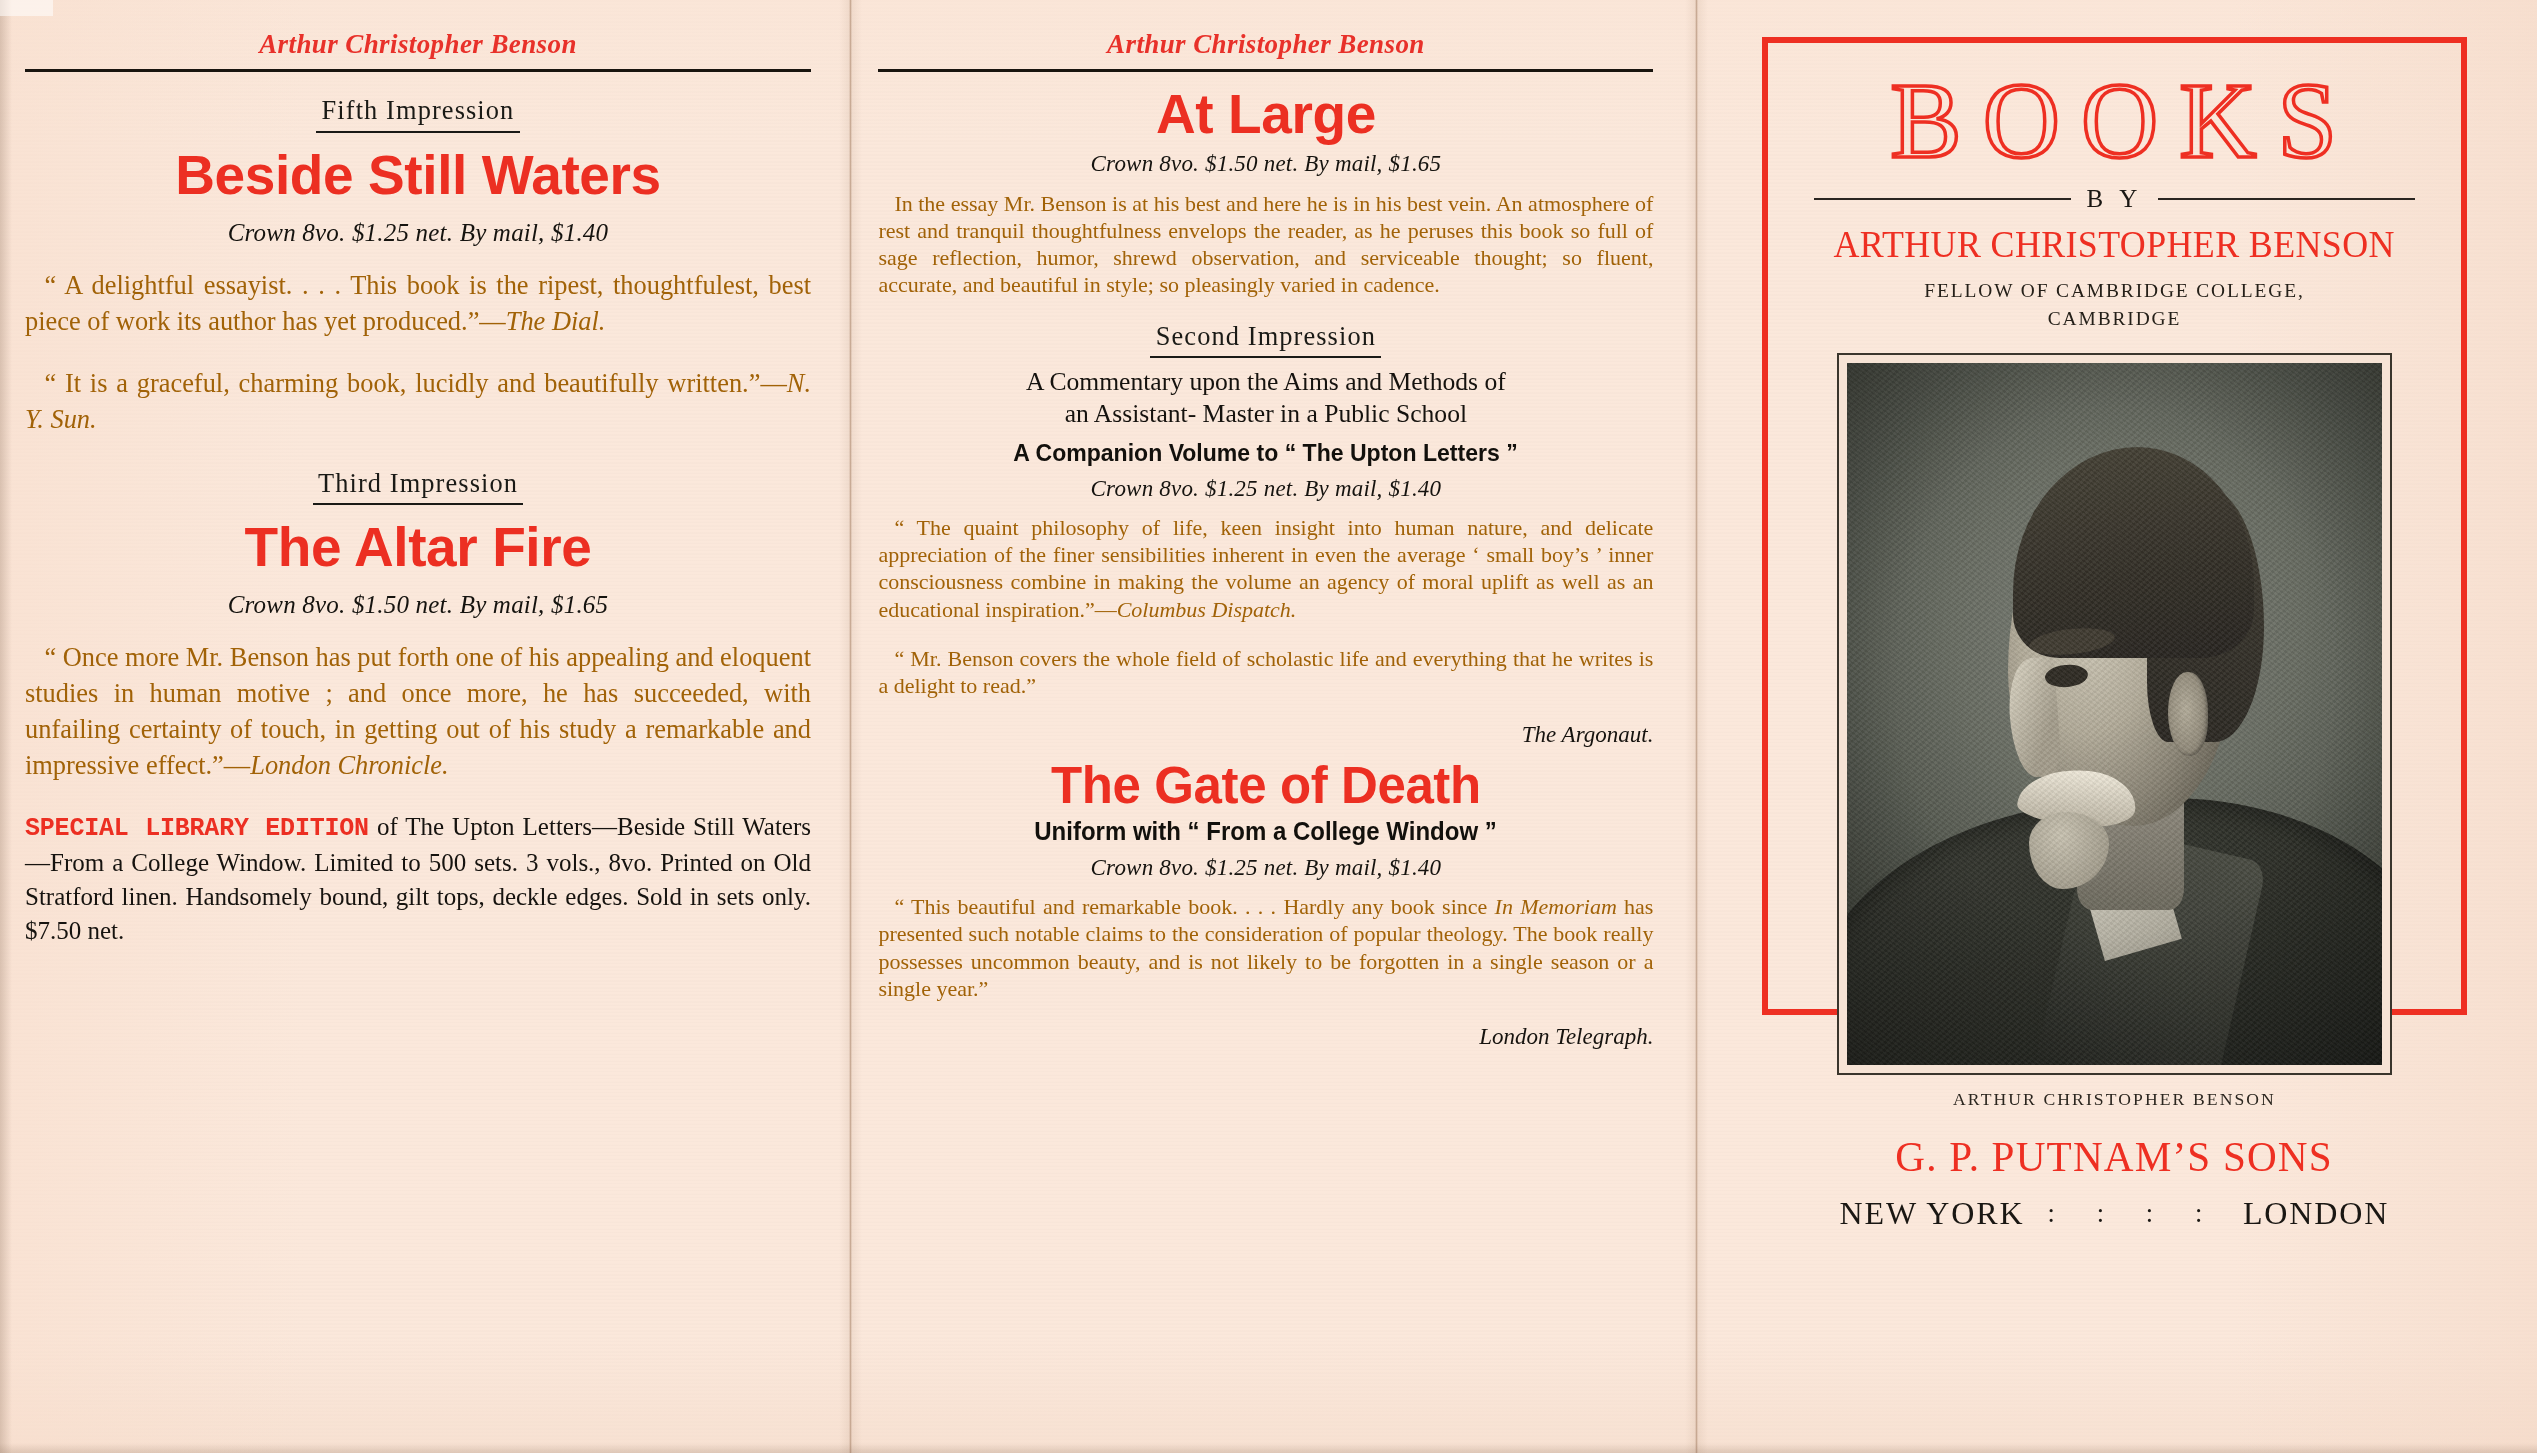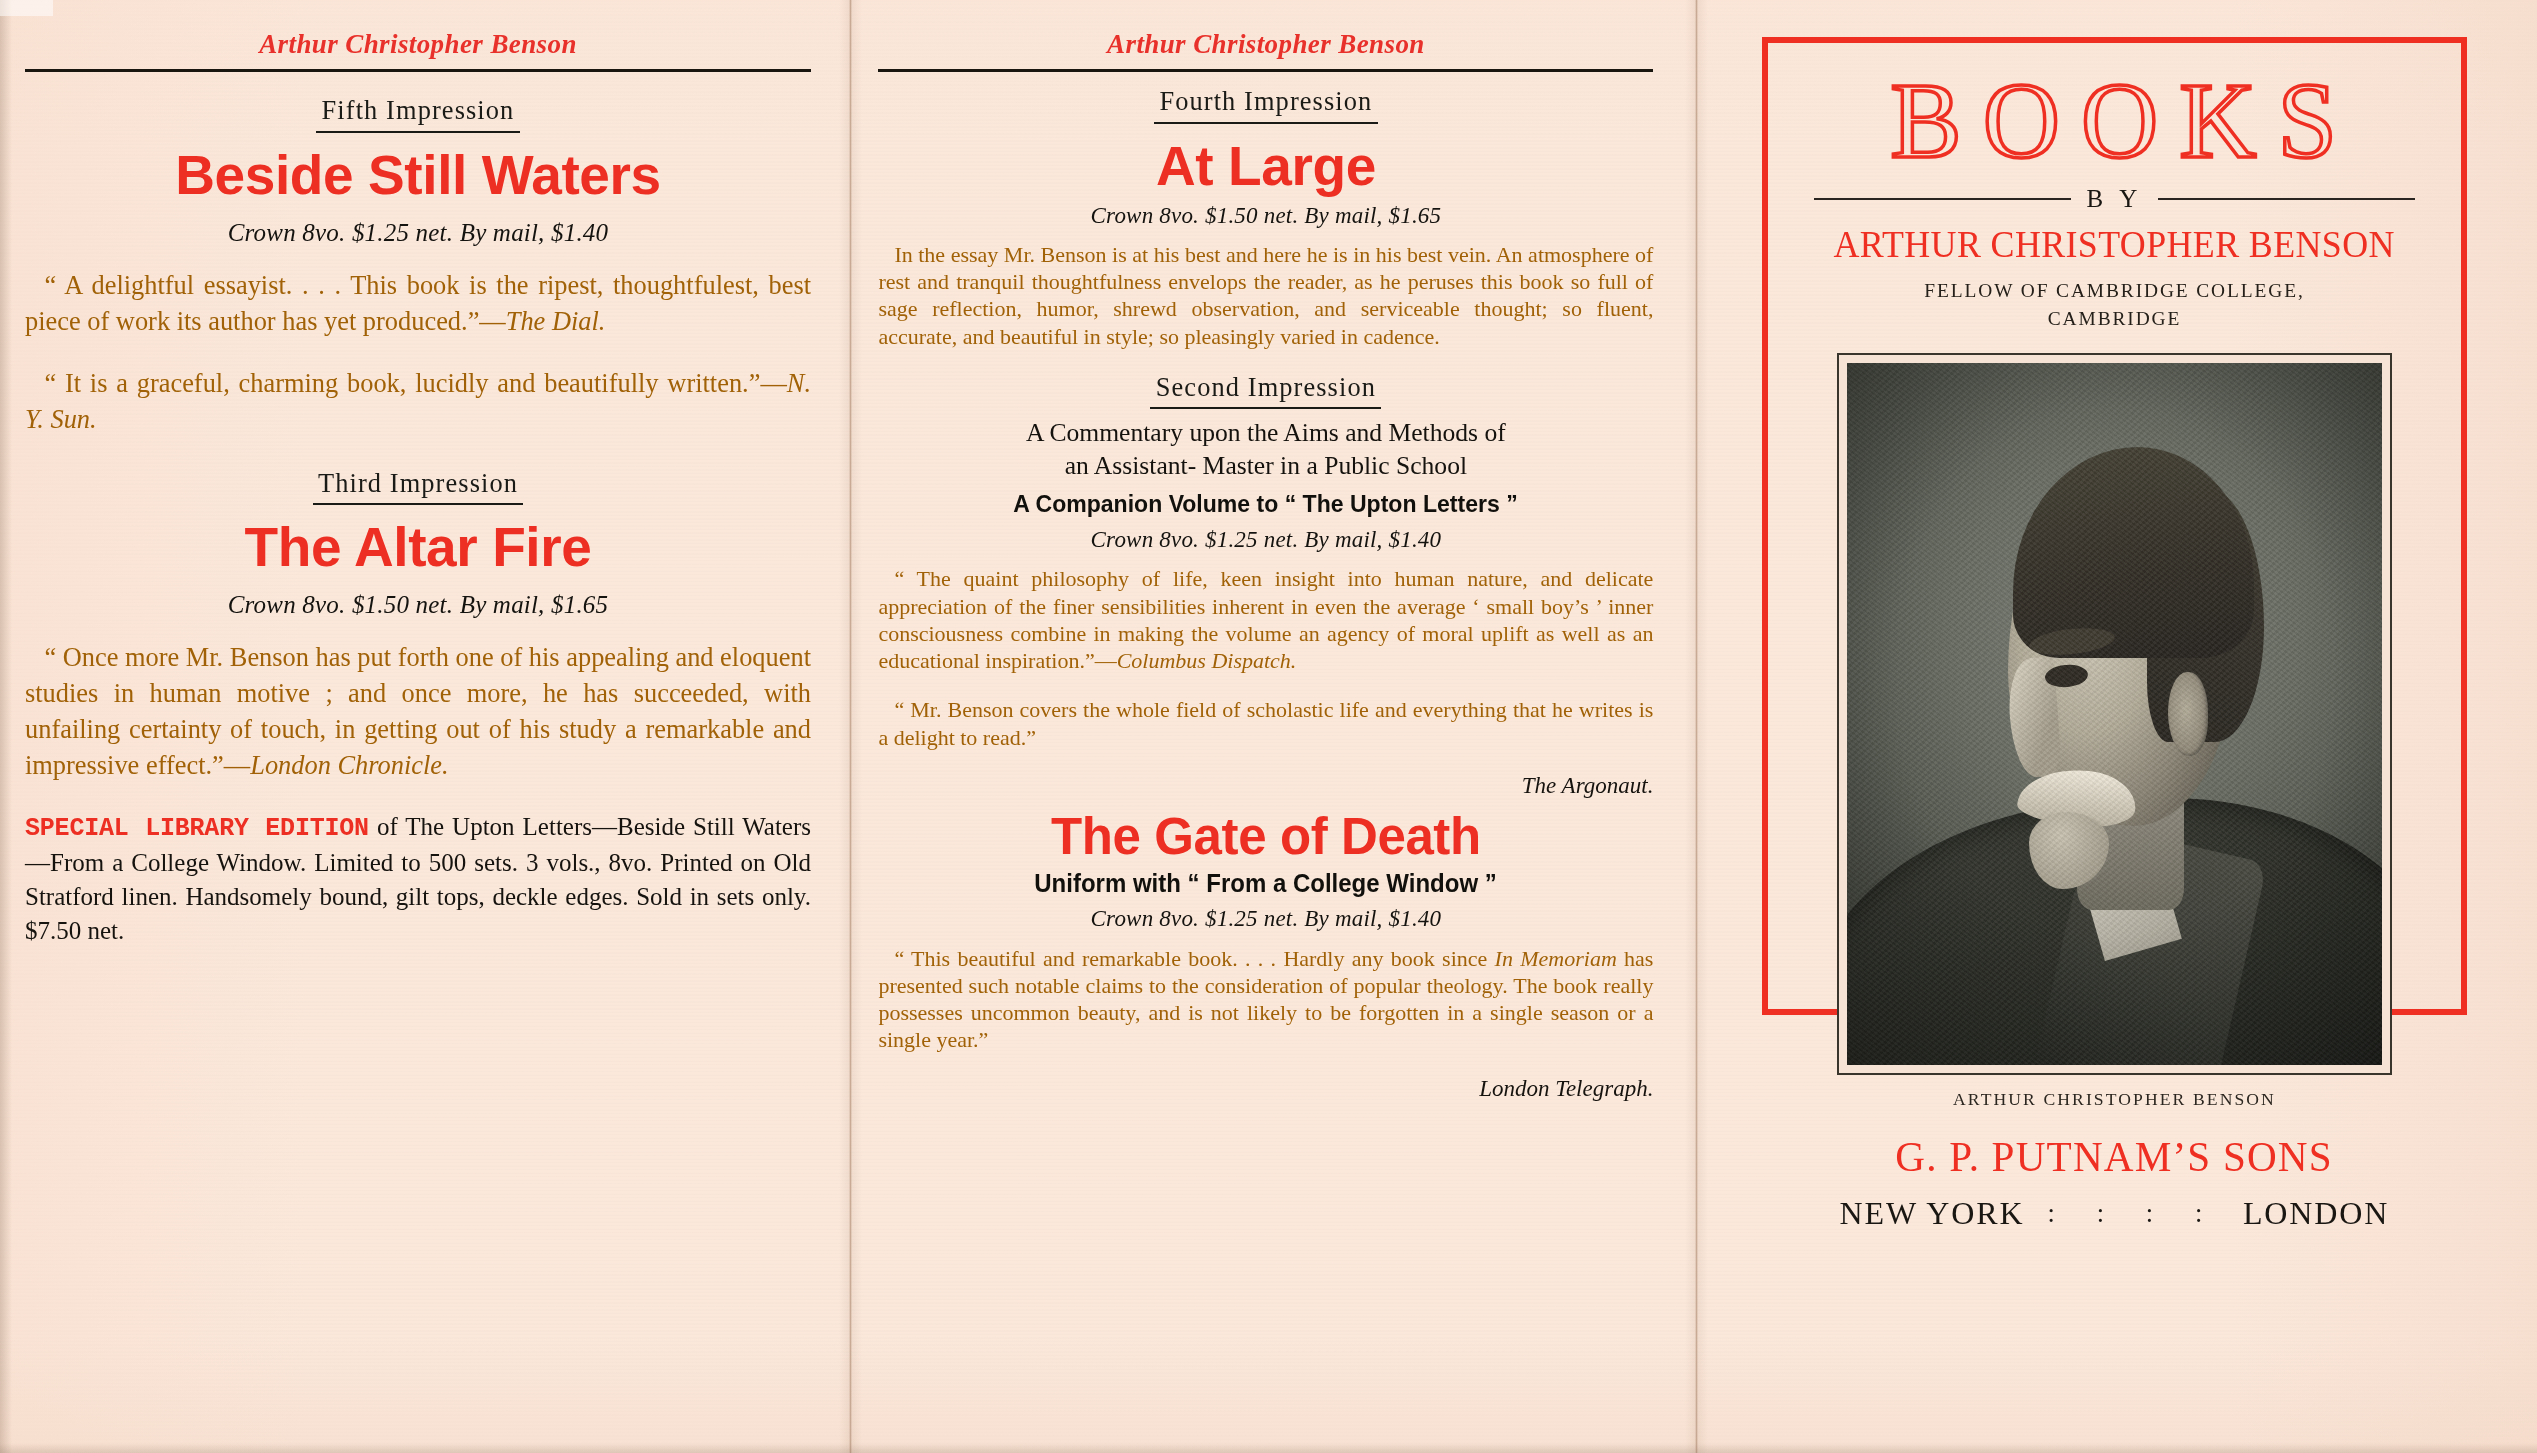--- a/index.html
+++ b/index.html
@@ -390,23 +390,20 @@
 
     </div>
   </div>
 
   <div class="panel panel-mid">
     <div class="col-inner">
 
       <div class="runhead">Arthur Christopher Benson</div>
       <hr class="rule-full">
 
-      <div class="impression tight">
-        <span>Fourth Impression</span>
-      </div>
       <div class="booktitle bt-xl">At Large</div>
       <div class="priceline sm">Crown 8vo.   $1.50 net.   By mail, $1.65</div>
       <p class="quote compact">In the essay Mr. Benson is at his best and here he is in his best vein.  An atmosphere of rest and tranquil thoughtfulness envelops the reader, as he peruses this book so full of sage reflection, humor, shrewd observation, and serviceable thought; so fluent, accurate, and beautiful in style; so pleasingly varied in cadence.</p>
 
       <div class="impression tight" style="margin-top:19.4px">
         <span>Second Impression</span>
       </div>
       <div class="subtitle">A Commentary upon the Aims and Methods of</div>
       <div class="subtitle" style="margin-top:1.8px">an Assistant- Master in a Public School</div>
       <div class="companion">A Companion Volume to “ The Upton Letters ”</div>

